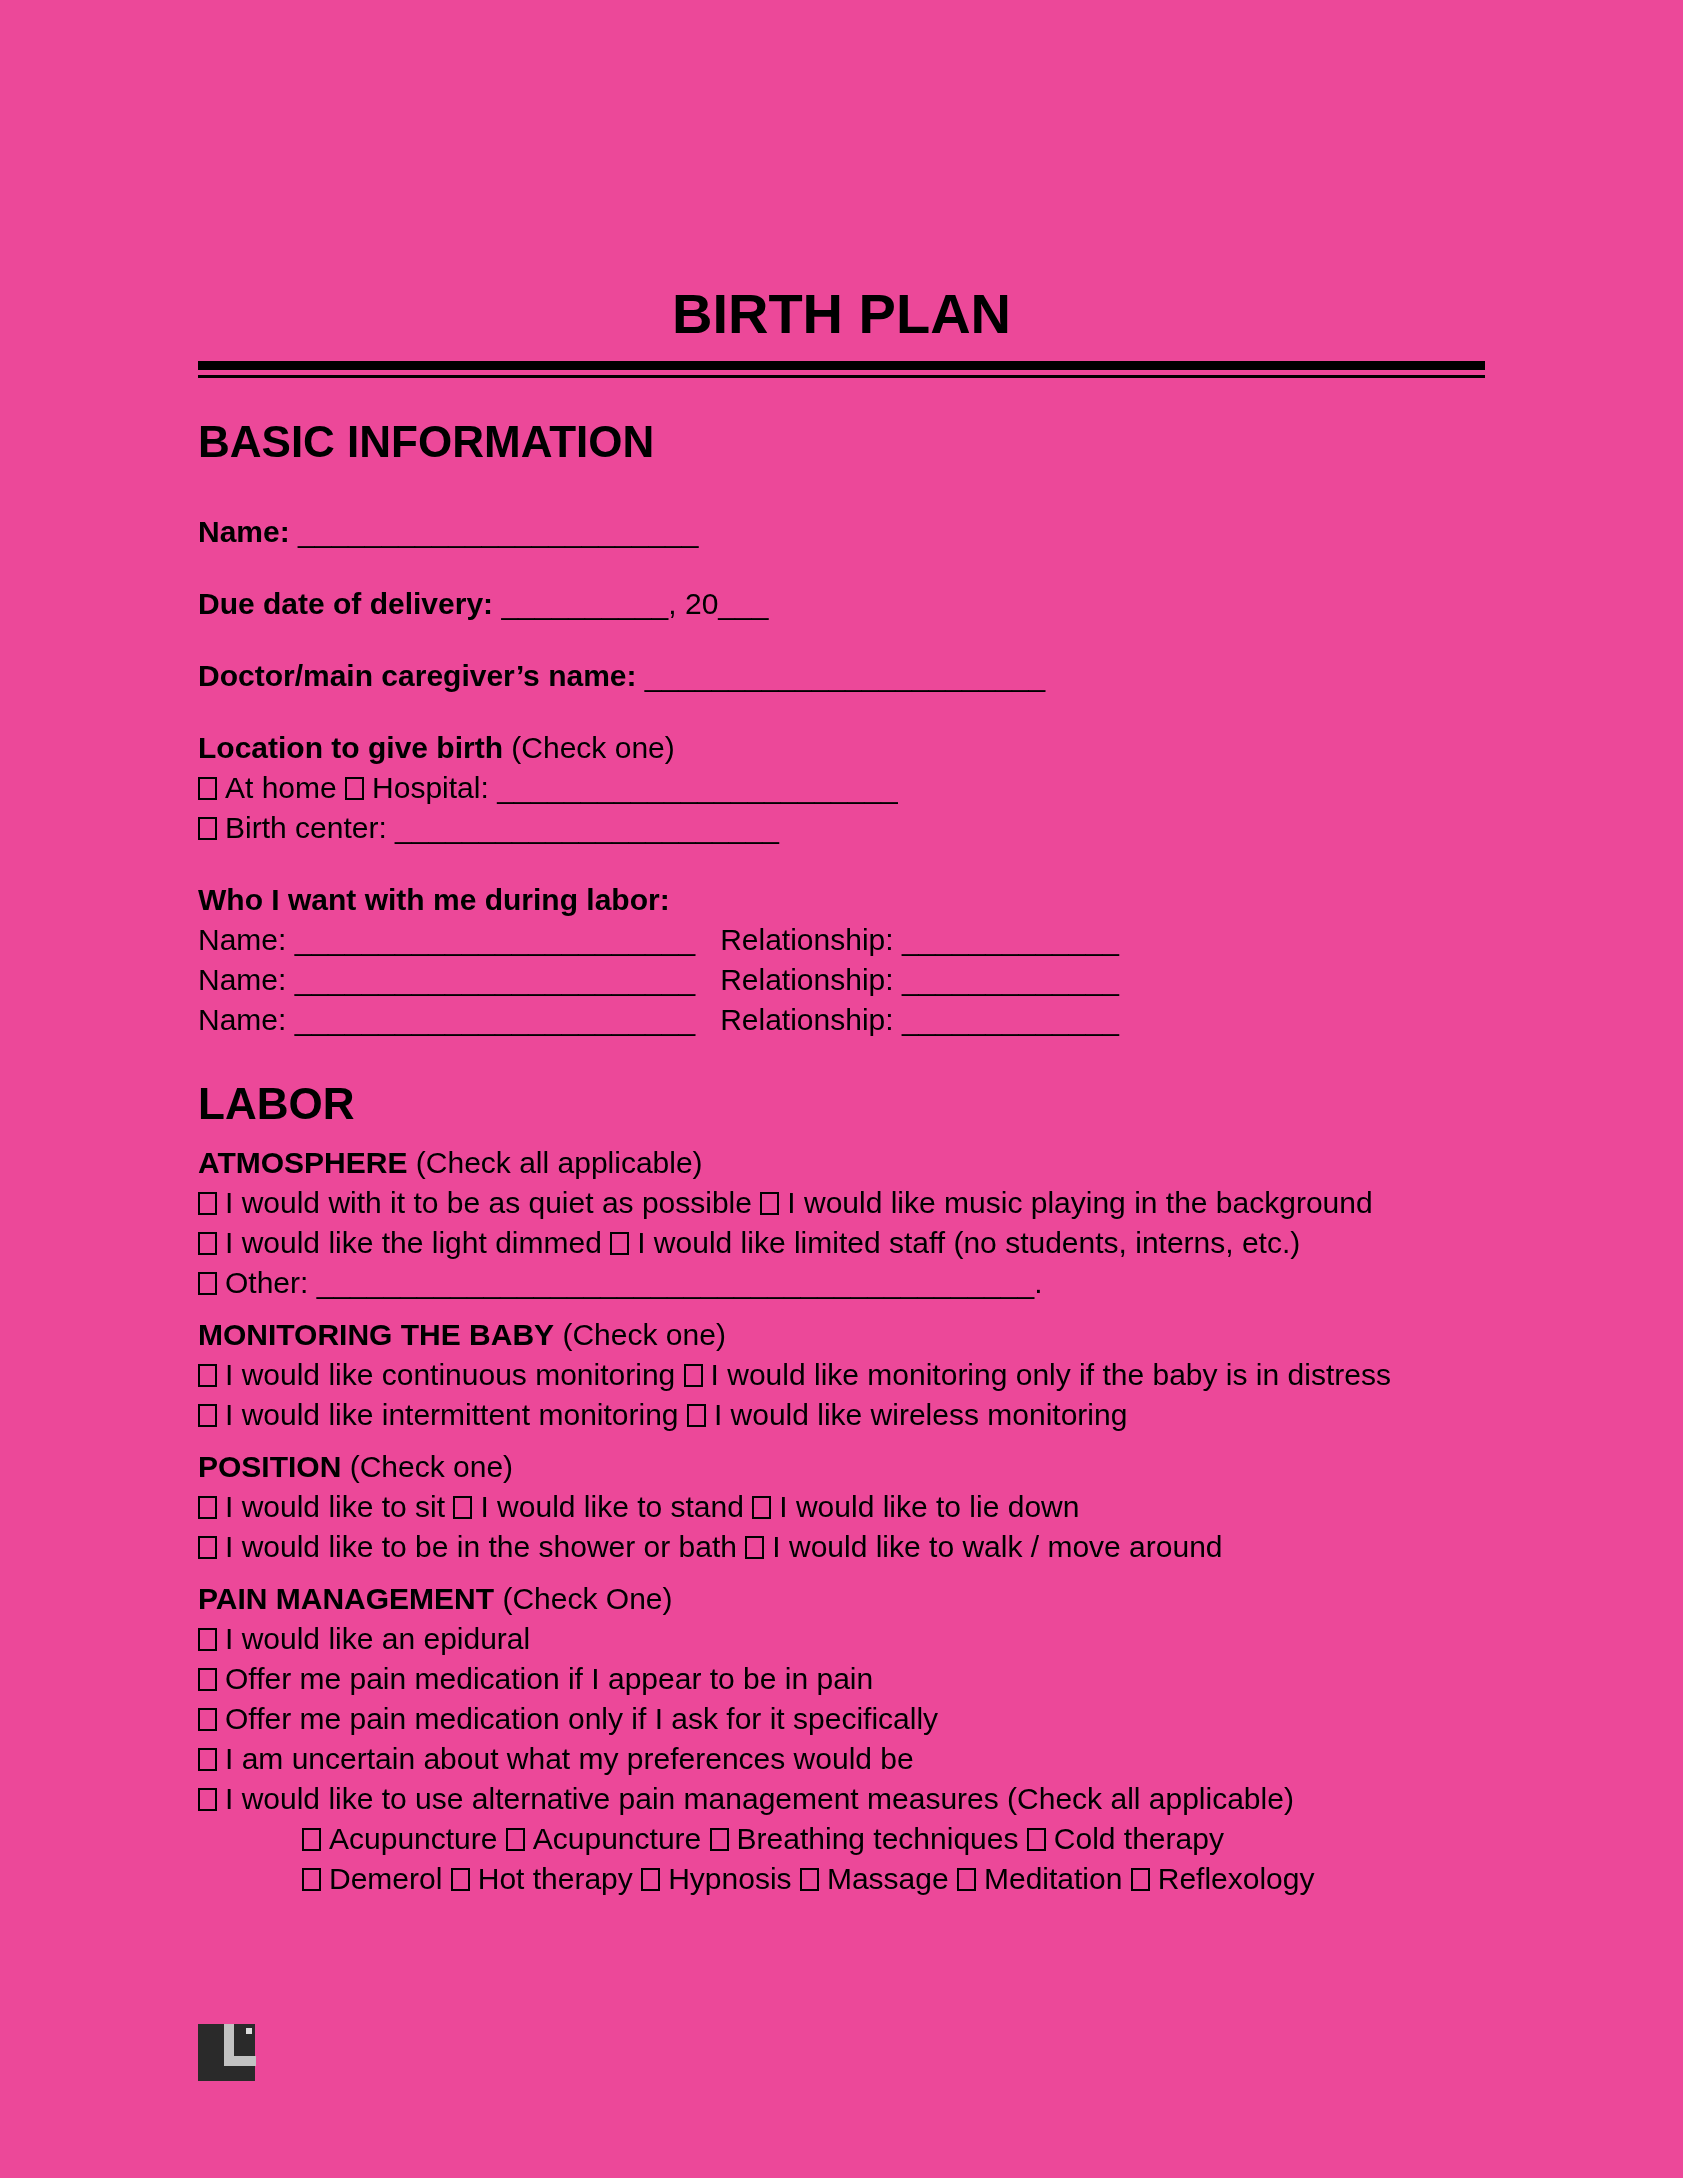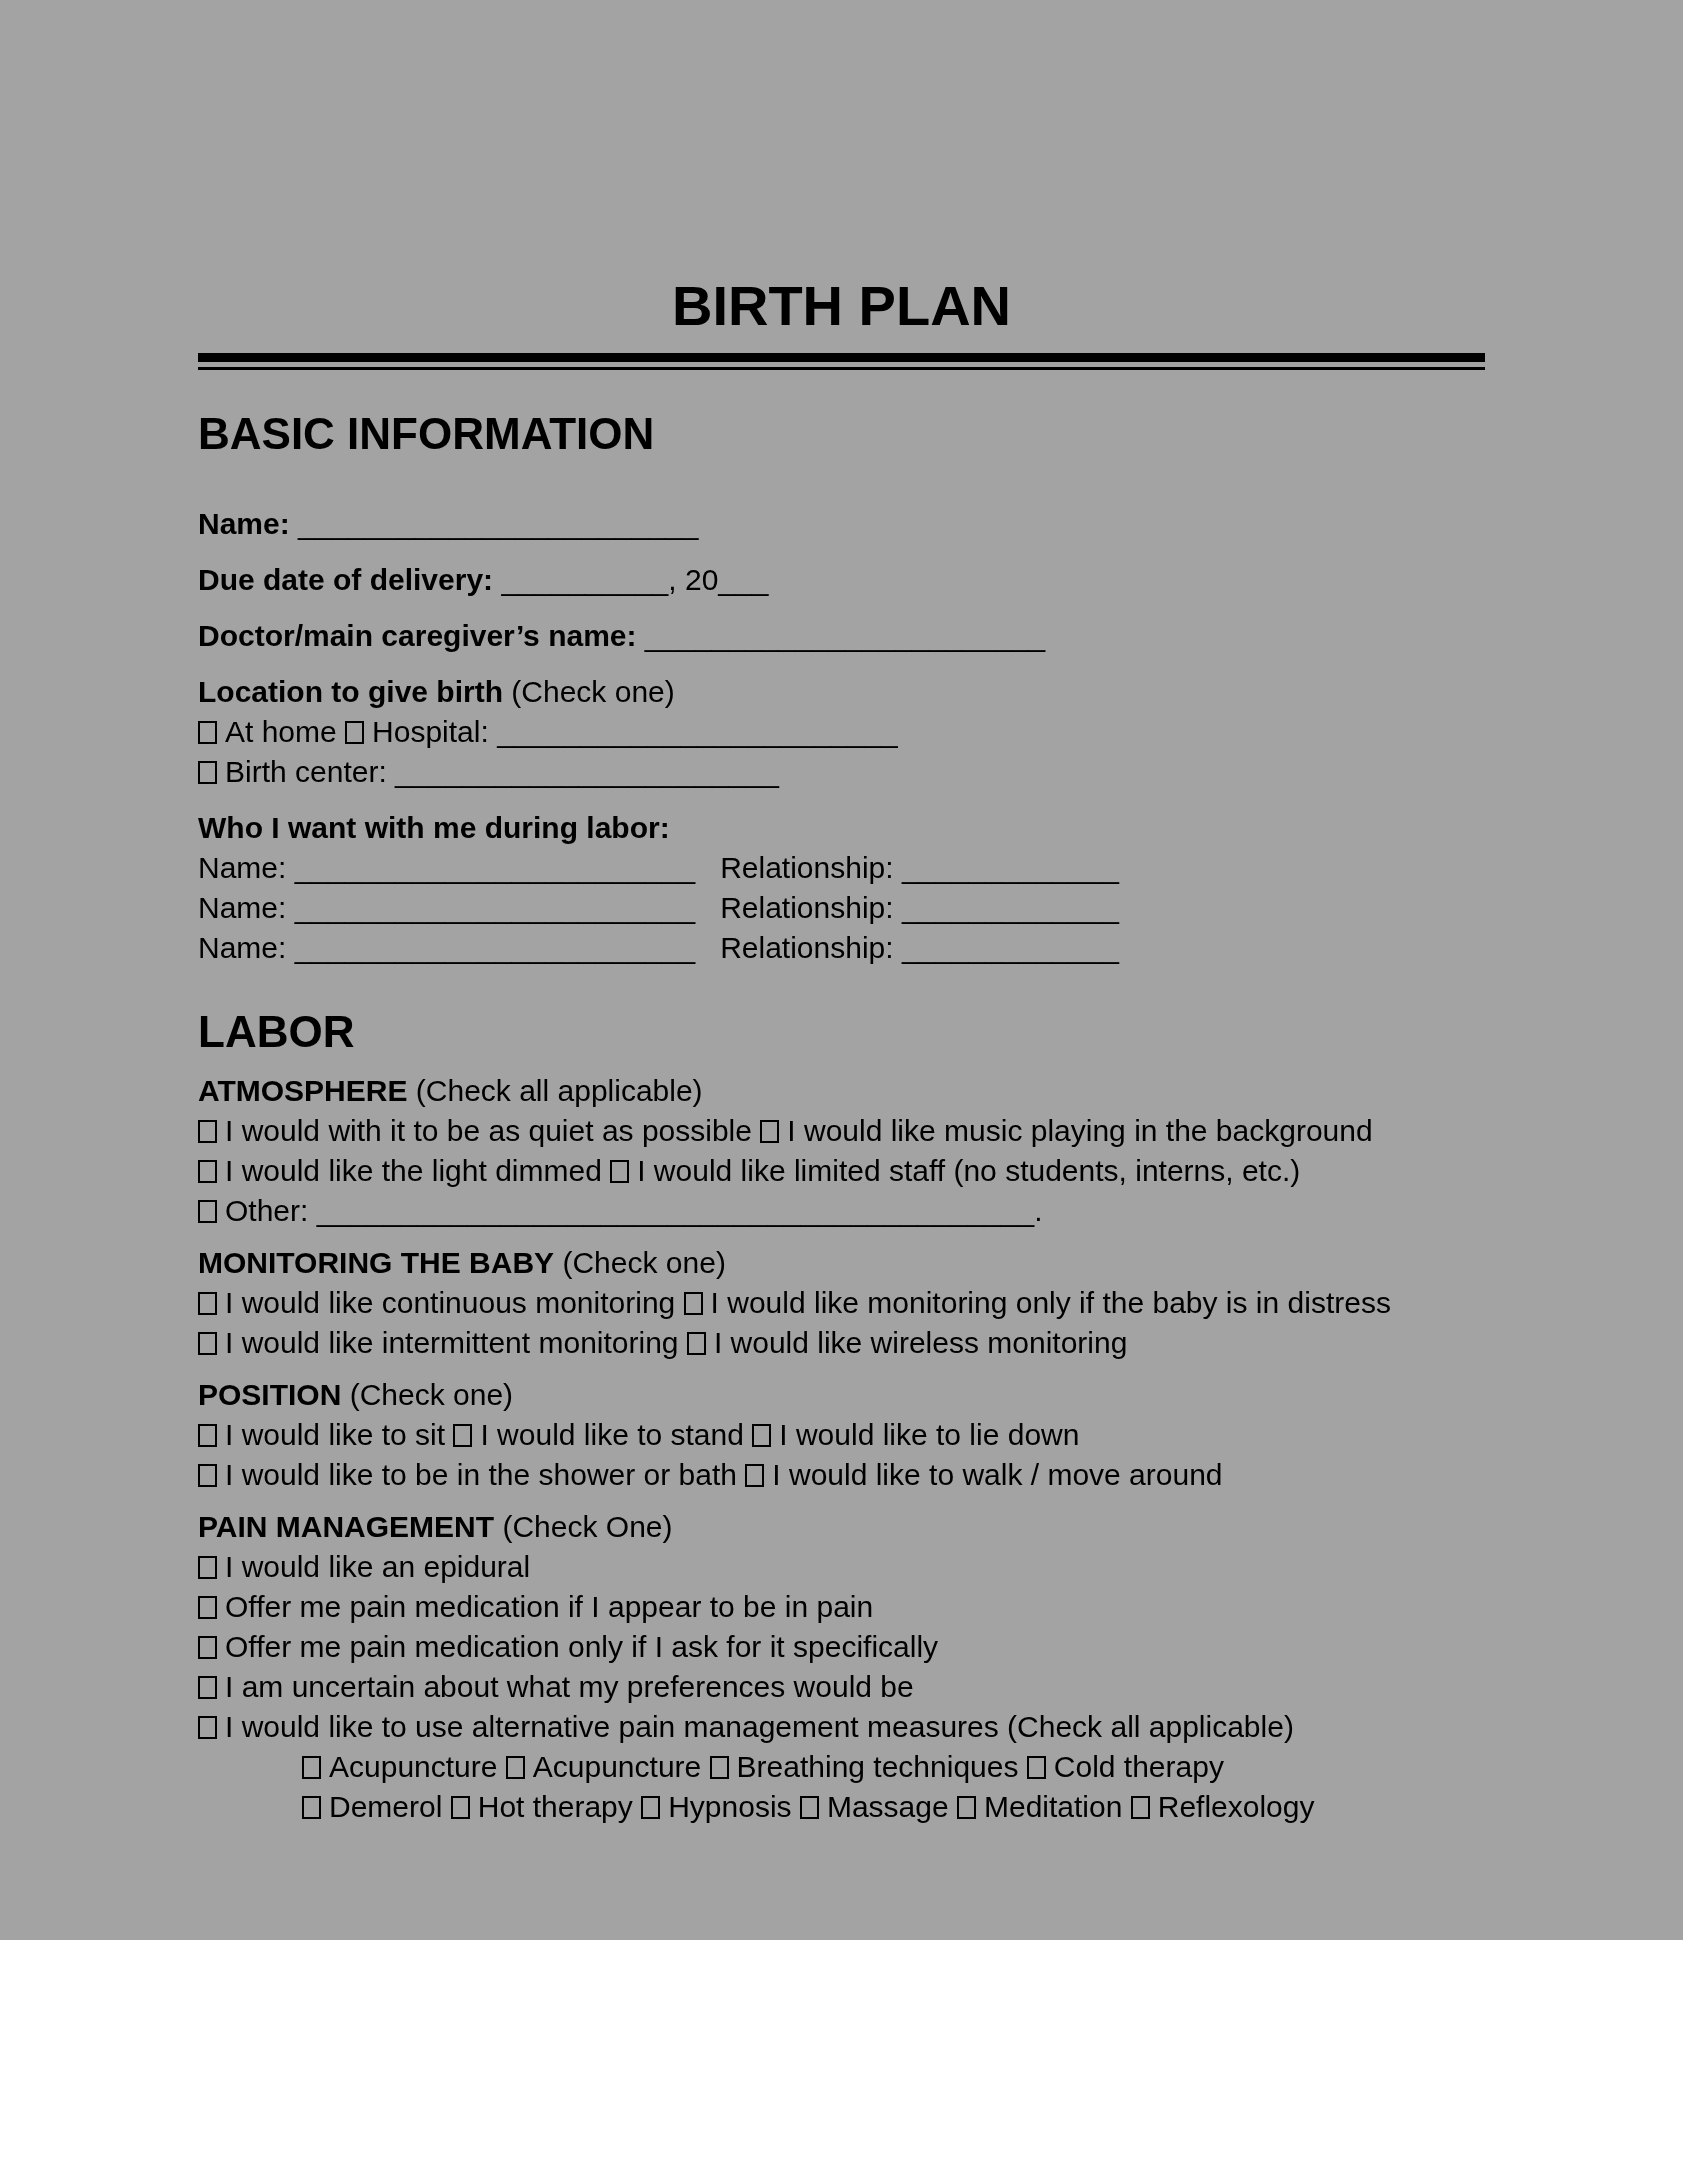--- a/index.html
+++ b/index.html
@@ -1,41 +1,41 @@
 <!DOCTYPE html>
 <html><head>
 <meta charset="utf-8">
 <style>
   html,body { margin:0; padding:0; background:#ffffff; }
   .page {
     position:relative;
-    width:1683px; height:1940px;
-    background:#a3a3a3;
+    width:1683px; height:2178px;
+    background:#ec4899;
     color:#000000;
     font-family:"Liberation Sans", sans-serif;
     font-size:30px; line-height:40px;
     box-sizing:border-box;
-    padding:0 198px;
+    padding:8px 198px;
     overflow:hidden;
   }
   h1.doc-title {
     margin:0; padding-top:275px;
     font-size:56px; line-height:61px;
     font-weight:bold; text-align:center;
     letter-spacing:0px;
   }
   .rule { margin-top:17px; }
   .rule .thick { height:9px; background:#000; }
   .rule .thin  { height:3px; background:#000; margin-top:5px; }
   h2.section-heading {
     font-size:44px; line-height:48px;
     font-weight:bold; margin:40px 0 0 0;
   }
   p { margin:0; }
-  .field { margin-top:16px; }
+  .field { margin-top:32px; }
   .field-first { margin-top:46px; }
   .grp { margin-top:12px; }
   .grp-first { margin-top:15px; }
   b, .bold { font-weight:bold; }
   .line { white-space:nowrap; }
   .cb {
     display:inline-block;
     width:15px; height:19px;
     border:2px solid #000;
     vertical-align:-2px;

